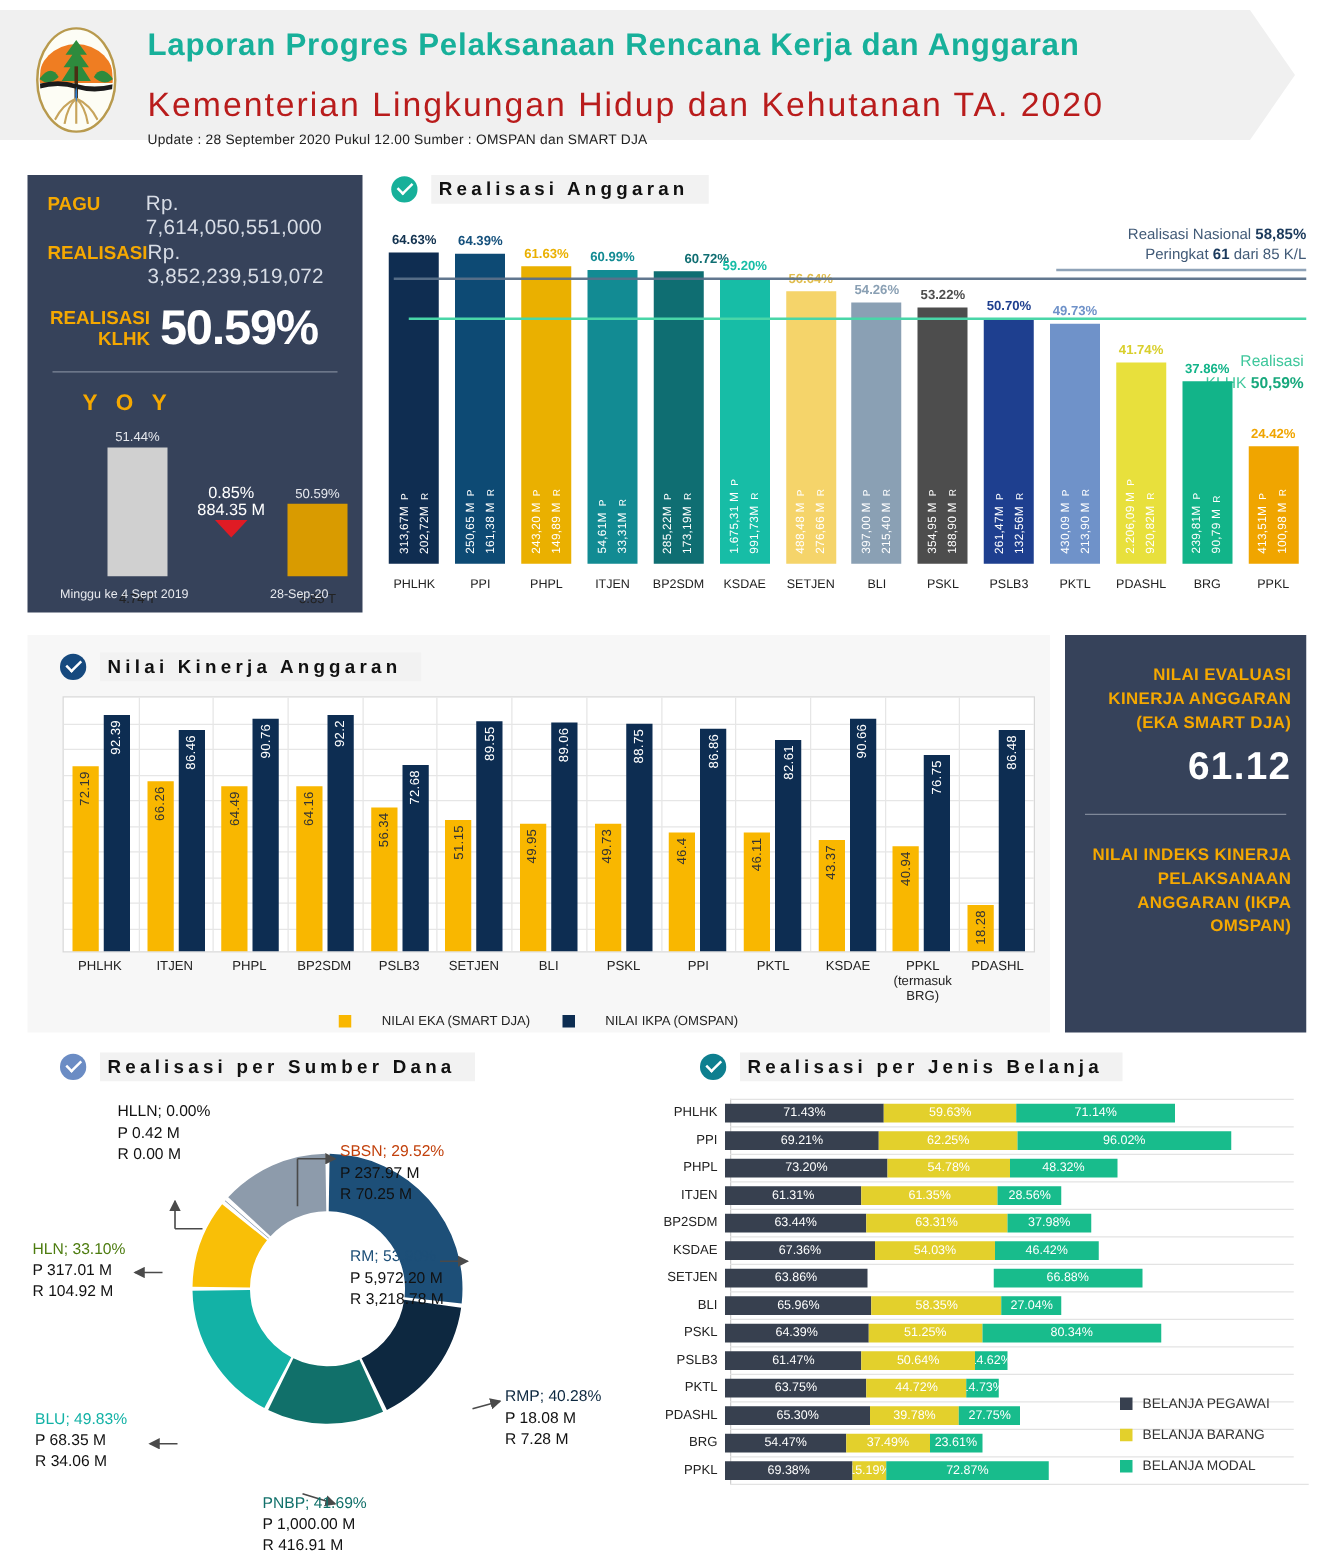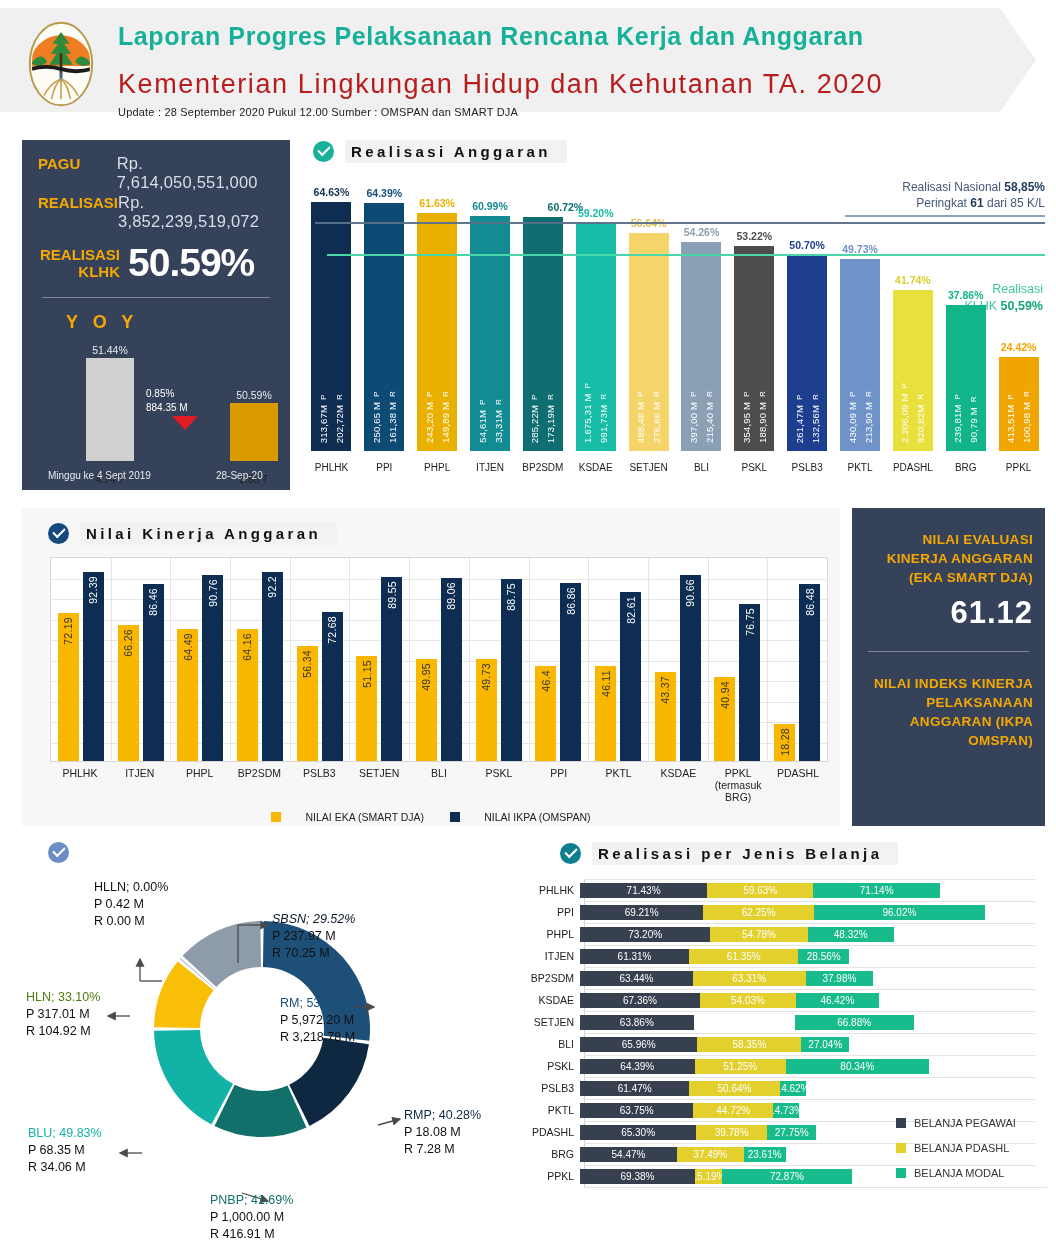--- a/index.html
+++ b/index.html
@@ -50,21 +50,21 @@
     color: #f5a800; font-weight: bold; font-size: 18px; letter-spacing: 5px;
     margin: 14px 0 0 28px;
   }
   .yoy-wrap { position: relative; height: 150px; margin-top: 4px; }
   .yoy-bar { position: absolute; bottom: 26px; }
   .yoy-b1 { left: 48px; width: 48px; height: 103px; background: #d0d0d0; }
   .yoy-b2 { left: 192px; width: 48px; height: 58px; background: #d99b00; }
   .yoy-pct { position: absolute; font-size: 10.5px; color: #e7e9ee; }
   .yoy-in { position: absolute; bottom: 2px; font-size: 10.5px; color: #222; width: 48px; text-align: center; }
   .yoy-xlbl { position: absolute; bottom: 6px; font-size: 10px; color: #e7e9ee; }
-  .yoy-delta { position: absolute; left: 108px; bottom: 72px; width: 78px; text-align: left; font-size: 10px; color: #fff; line-height: 14px; }
+  .yoy-delta { position: absolute; left: 108px; bottom: 72px; width: 78px; text-align: center; font-size: 13px; color: #fff; line-height: 14px; }
   .tri-down {
     position: absolute; left: 134px; bottom: 57px;
     width: 0; height: 0; border-left: 13px solid transparent;
     border-right: 13px solid transparent; border-top: 14px solid #e01b24;
   }
 
   
   .sec-title { display: flex; align-items: center; }
   .sec-title .badge {
     width: 21px; height: 21px; border-radius: 50%; position: relative; flex: none;
@@ -641,20 +641,21 @@
       <div>NILAI INDEKS KINERJA</div>
       <div>PELAKSANAAN</div>
       <div>ANGGARAN (IKPA</div>
       <div>OMSPAN)</div>
     </div>
   </div>
 
   <div class="panel3">
     <div class="sec-title c3-title">
       <div class="badge" style="background:#6b8cc4"></div>
+      <div class="txt">Realisasi per Sumber Dana</div>
     </div>
     <div class="c3-wrap">
       <svg class="donut" width="240" height="240" viewBox="0 0 240 240" id="donut-svg">
           <path d="M121.69639026967663,12.01332369198066 A108,108 0 0 1 227.34778318915943,131.8513055978329 L181.62557923822115,126.80352728764481 A62,62 0 0 0 120.97385367333288,58.00764878613705 Z" fill="#1d4f78"></path>
           <path d="M226.92255503338822,135.21733304925894 A108,108 0 0 1 167.51343034443883,216.9869781821465 L147.27622853106675,175.67770969715818 A62,62 0 0 0 181.38146677842656,128.73587638013012 Z" fill="#0d2840"></path>
           <path d="M164.44355072935173,218.43155387662807 A108,108 0 0 1 72.48656965556117,216.9869781821465 L92.72377146893326,175.67770969715818 A62,62 0 0 0 145.51389023351675,176.5070031513976 Z" fill="#11706a"></path>
           <path d="M69.46358005985809,215.44668804957888 A108,108 0 0 1 12.01332369198066,121.69639026967664 L58.00764878613705,120.97385367333288 A62,62 0 0 0 90.98835151584446,174.79346906549898 Z" fill="#13b2a6"></path>
           <path d="M12.01332369198066,118.30360973032339 A108,108 0 0 1 35.713516007460356,52.473793115743874 L71.61331474502353,81.2349553071863 A62,62 0 0 0 58.00764878613705,119.02614632666713 Z" fill="#f9bf07"></path>
           <path d="M37.876155715196646,49.85961078034018 A108,108 0 0 1 38.31847893284102,49.34499935492701 L73.10875642440874,79.43879592597662 A62,62 0 0 0 72.85483013279807,79.73422100352862 Z" fill="#7f8fa3"></path>
           <path d="M40.57811103565027,46.81418475322897 A108,108 0 0 1 118.30360973032336,12.01332369198066 L119.02614632666712,58.00764878613705 A62,62 0 0 0 74.40595263157701,77.98592087685367 Z" fill="#8d9bab"></path>
@@ -671,21 +672,21 @@
           <path d="M118,118 L118,96" marker-end="url(#ar)"></path>
           <path d="M118,118 L140,118"></path>
         </g>
         <defs>
           <marker id="ar" markerWidth="7" markerHeight="7" refX="6" refY="3.5" orient="auto">
             <path d="M0,0 L7,3.5 L0,7 Z" fill="#4a4a4a"></path>
           </marker>
         </defs>
       </svg>
       <div class="c3-lbl" id="lbl-sbsn" style="left:250px;top:48px">
-          <div style="color: #0f172a; font-weight: normal; font-style: italic;">SBSN; 29.52%</div>
+          <div style="color: #c2410c; font-weight: normal;">SBSN; 29.52%</div>
           <div>P 237.97 M</div>
           <div>R  70.25 M</div>
         </div>
       <div class="c3-lbl" id="lbl-rm" style="left:258px;top:132px">
           <div style="color: rgb(29, 79, 120); font-weight: normal;">RM; 53.90%</div>
           <div>P 5,972.20 M</div>
           <div>R 3,218.78 M</div>
         </div>
       <div class="c3-lbl" id="lbl-rmp" style="left:382px;top:244px">
           <div style="color: rgb(13, 40, 64); font-weight: normal;">RMP; 40.28%</div>
@@ -836,35 +837,35 @@
           <div class="c4-bars">
             <div class="c4-seg peg" style="width: 96.9566px;">54.47%</div>
             <div class="c4-seg bar" style="width: 66.7322px;">37.49%</div>
             <div class="c4-seg mod" style="width: 42.0258px;">23.61%</div>
           </div>
         </div>
         <div class="c4-row">
           <div class="c4-rowline"></div>
           <div class="c4-name">PPKL</div>
           <div class="c4-bars">
-            <div class="c4-seg peg" style="width: 115px;">69.38%</div>
+            <div class="c4-seg peg" style="width: 102px;">69.38%</div>
             <div class="c4-seg bar" style="width: 27.0382px;">15.19%</div>
             <div class="c4-seg mod" style="width: 129.709px;">72.87%</div>
           </div>
         </div>
         <div class="c4-rowline" style="position: relative; margin-left: 72px; left: 0px; right: 0px;"></div>
       </div>
     <div class="c4-legend" id="c4-legend">
         <div class="it">
           <span class="sw" style="background: rgb(55, 64, 79);"></span>
           <span>BELANJA PEGAWAI</span>
         </div>
         <div class="it">
           <span class="sw" style="background: rgb(227, 208, 44);"></span>
-          <span>BELANJA PDASHL</span>
+          <span>BELANJA BARANG</span>
         </div>
         <div class="it">
           <span class="sw" style="background: rgb(24, 188, 140);"></span>
           <span>BELANJA MODAL</span>
         </div>
       </div>
   </div>
 
 </div>
 

